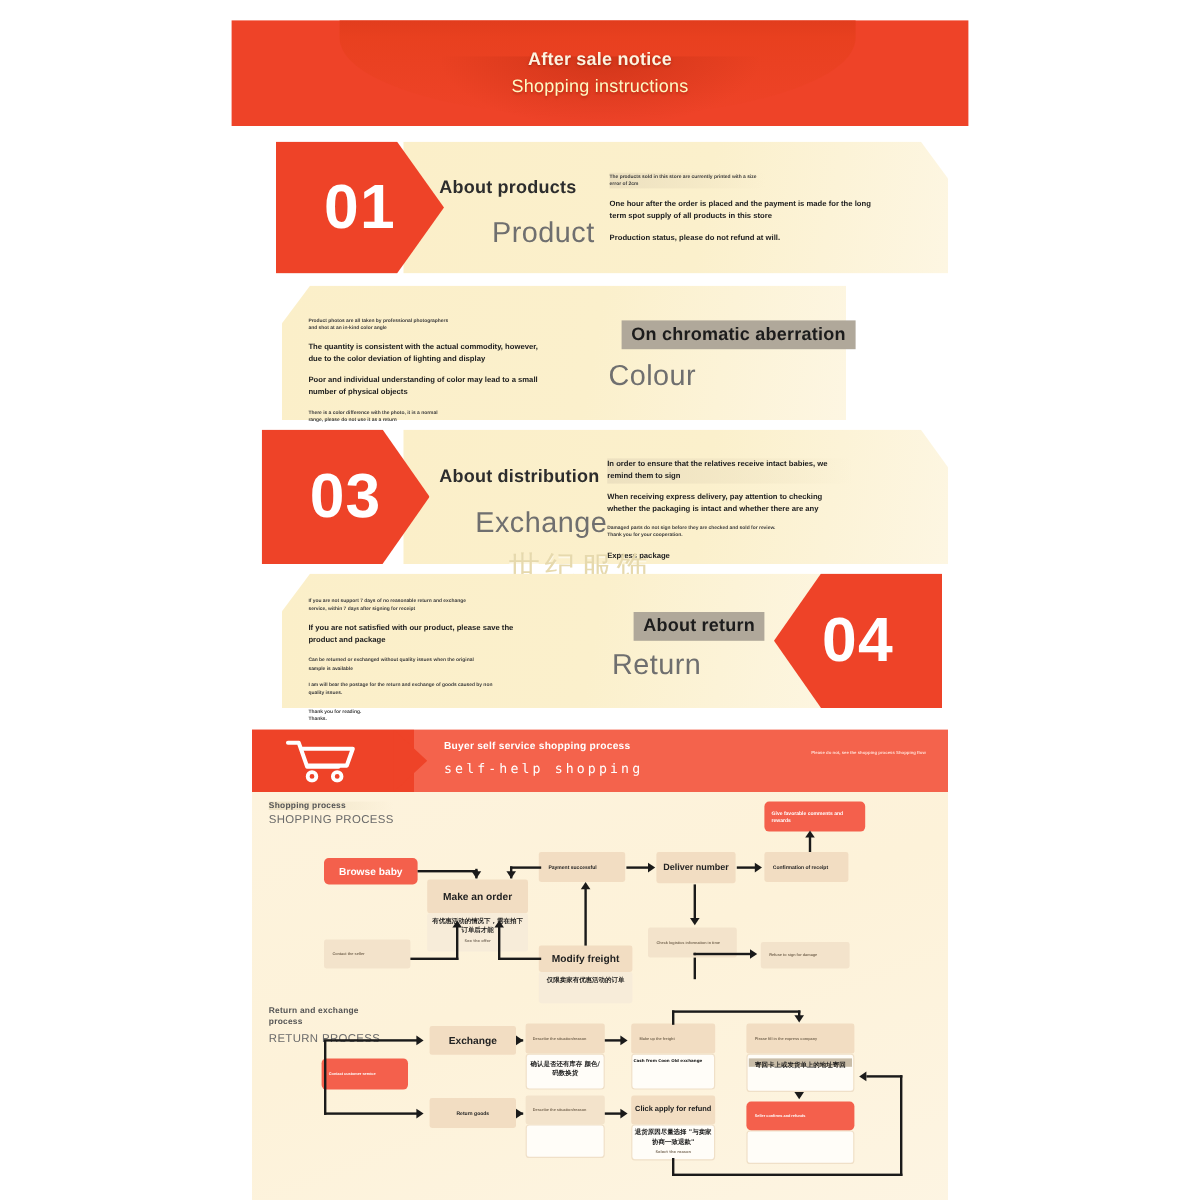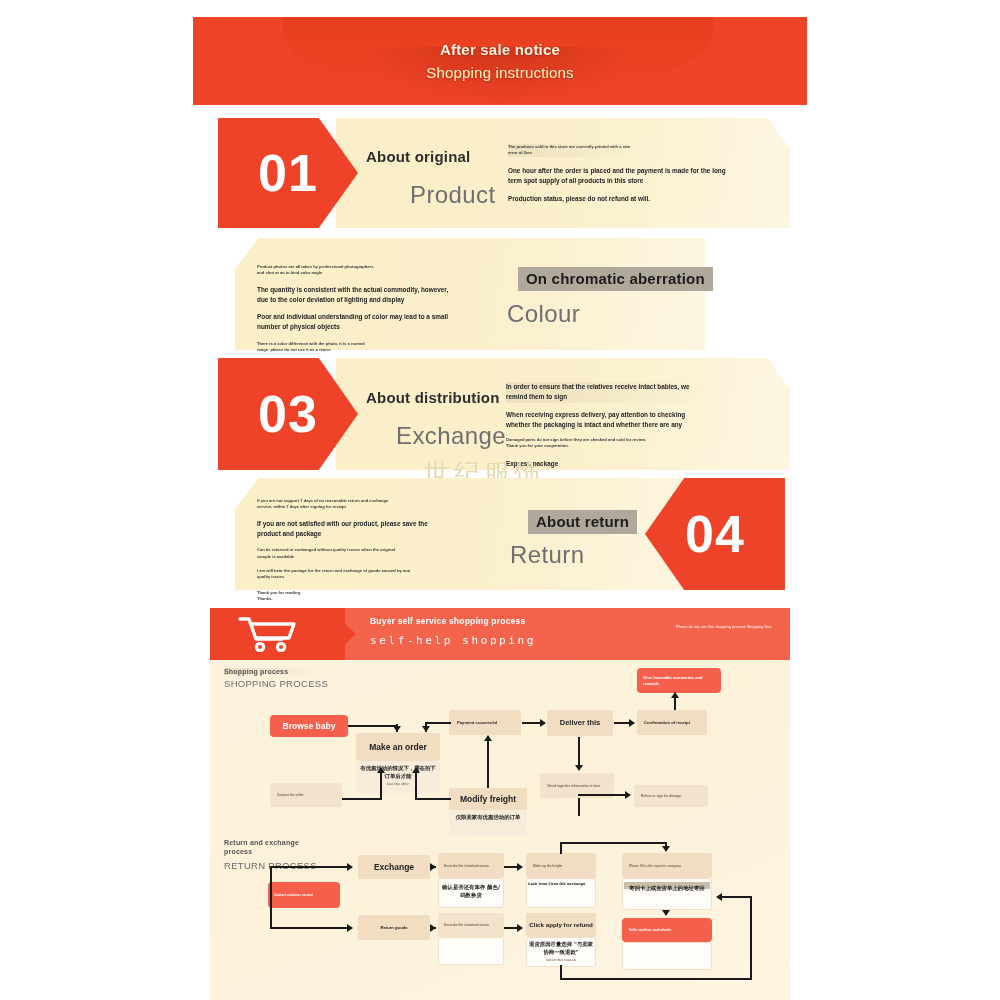--- a/index.html
+++ b/index.html
@@ -161,24 +161,24 @@
     <div class="banner-fold"></div>
     <div class="banner-shade"></div>
     <div class="banner-text">
       <div class="banner-title">After sale notice</div>
       <div class="banner-sub">Shopping instructions</div>
     </div>
   </div>
 
   <div class="sec" style="left:218px; top:118px; width:572px; height:110px;">
     <div class="sec-bg" style="left:118px; width:454px; clip-path:polygon(0 0, 95% 0, 100% 28%, 100% 100%, 0 100%);"></div>
-    <div class="sec-badge" style="left:0; width:140px; clip-path:polygon(0 0, 72% 0, 100% 50%, 72% 100%, 0 100%);text-align:center;">
+    <div class="sec-badge" style="left:12px; width:140px; clip-path:polygon(0 0, 72% 0, 100% 50%, 72% 100%, 0 100%);text-align:center;">
       <span>01</span>
     </div>
-    <div class="sec-h1" style="left:148px; top:30px;">About original</div>
+    <div class="sec-h1" style="left:148px; top:30px;">About products</div>
     <div class="sec-h2" style="left:192px; top:63px;">Product</div>
     <div class="sec-body" style="left:290px; top:26px; width:240px;">
       <div class="t-micro hl" style="width:130px;">The products sold in this store are currently printed with a size error of 2cm</div>
       <div class="t-small" style="margin-top:9px; width:228px;">One hour after the order is placed and the payment is made for the long term spot supply of all products in this store</div>
       <div class="t-small" style="margin-top:8px; width:228px;">Production status, please do not refund at will.</div>
     </div>
   </div>
 
   <div class="sec" style="left:235px; top:238px; width:550px; height:112px;">
     <div class="sec-bg" style="left:0; width:470px; clip-path:polygon(5% 0, 100% 0, 100% 100%, 0 100%, 0 28%);"></div>
@@ -259,21 +259,21 @@
     <div class="cap" style="left:148px; top:104px; width:80px;">
       <span>有优惠活动的情况下，需在拍下订单后才能</span>
       <span class="sub">See the offer</span>
     </div>
 
     <div class="nd" style="left:239px; top:50px; width:72px; height:25px;">
       <div class="lab tiny" style="width:56px; text-align:left;">Payment successful</div>
     </div>
 
     <div class="nd" style="left:337px; top:50px; width:66px; height:26px;">
-      <div class="lab" style="font-size:7.5px;">Deliver this</div>
+      <div class="lab" style="font-size:7.5px;">Deliver number</div>
     </div>
 
     <div class="nd" style="left:427px; top:50px; width:70px; height:25px;">
       <div class="lab tiny" style="width:56px; text-align:left;">Confirmation of receipt</div>
     </div>
 
     <div class="nd red" style="left:427px; top:8px; width:84px; height:25px;">
       <div class="lab tiny" style="width:72px; text-align:left; color:#fff;">Give favorable comments and rewards</div>
     </div>
 

